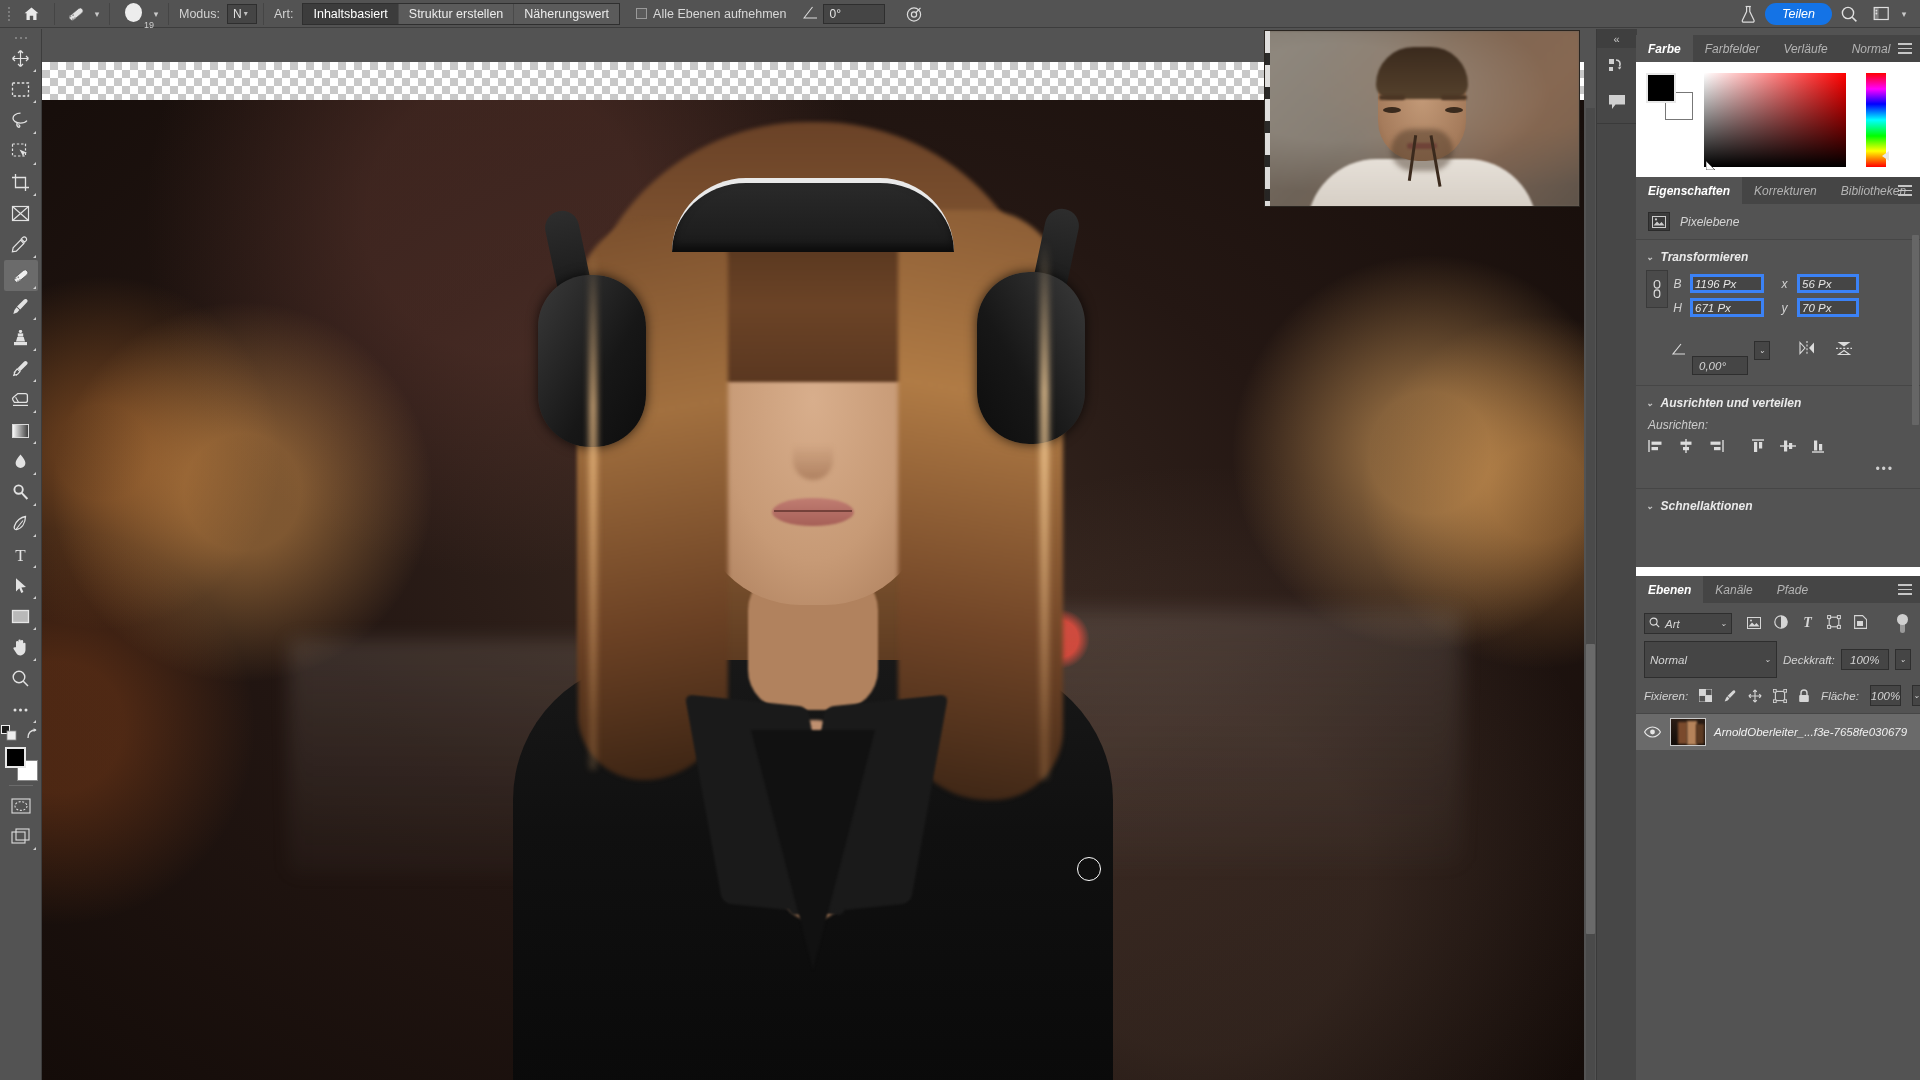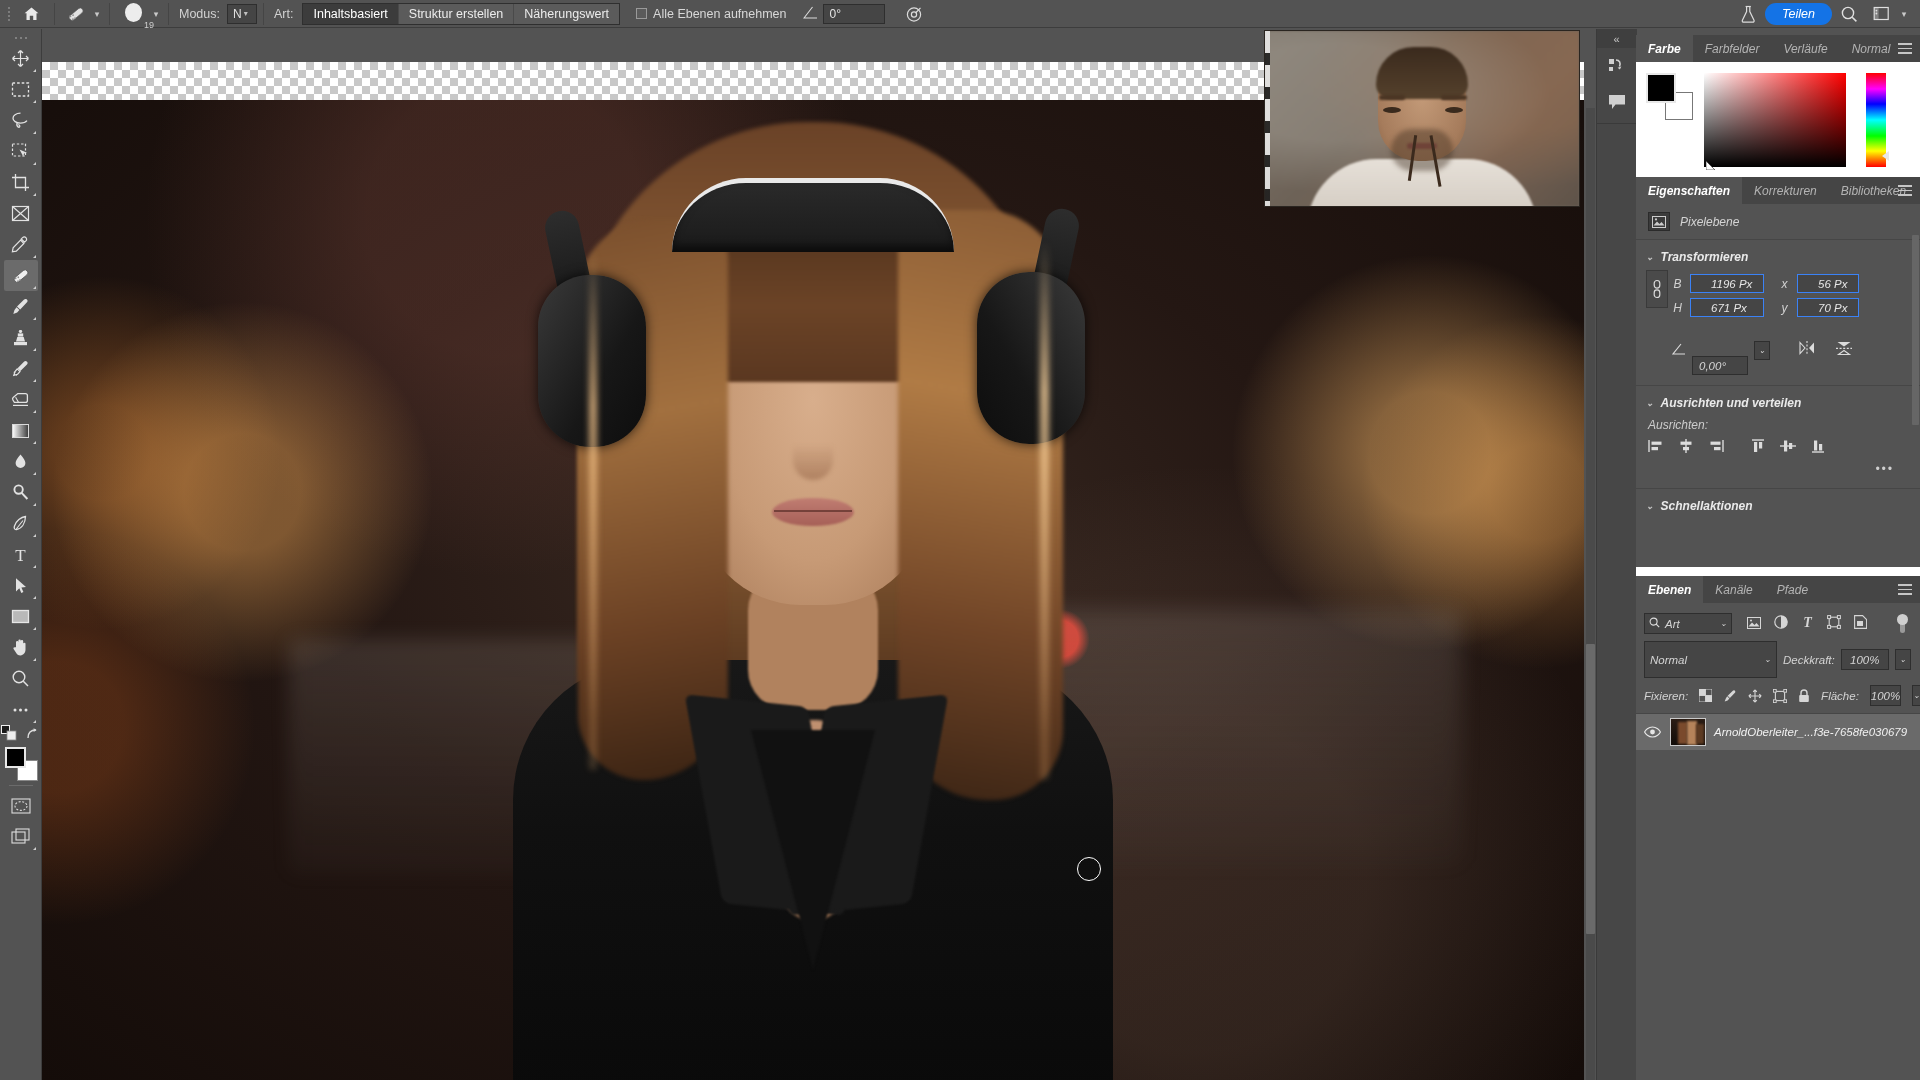--- a/index.html
+++ b/index.html
@@ -251,22 +251,22 @@
   .prop-thumb { width:22px; height:19px; background:#3b3b3b; border:1px solid #2b2b2b;
      display:flex; align-items:center; justify-content:center; }
   .sect { padding:6px 0 4px 0; border-top:1px solid #464646; }
   .sect-title { display:flex; align-items:center; gap:7px; padding:4px 10px; font-size:12px;
      font-weight:bold; color:#eaeaea; }
   .chev { font-size:9px; color:#c5c5c5; }
   .tf-row { display:flex; align-items:center; padding:0 10px; gap:6px; margin-top:4px; }
   .link-btn { width:22px; height:38px; background:#4a4a4a; border:1px solid #3a3a3a;
      display:flex;align-items:center;justify-content:center; margin-right:3px;}
   .fld-lbl { width:13px; text-align:center; font-size:12px; color:#d2d2d2; }
-  .fld { width:62px; height:19px; background:#454545; border:1px solid #3b82f6;
-     display:flex; align-items:center; padding-left:20px; font-size:11.5px; color:#e6e6e6; }
+  .fld { width:62px; height:19px; background:#454545; border:3px solid #3b82f6;
+     display:flex; align-items:center; padding-left:2px; font-size:11.5px; color:#e6e6e6; }
   .fld.w { width:74px; }
   .ang-row { display:flex; align-items:center; gap:6px; padding:8px 10px 6px 10px; }
   .ang-fld { width:56px; height:19px; background:#454545; border:1px solid #2e2e2e;
      display:flex; align-items:center; padding-left:6px; font-size:11.5px;margin-top:31px;}
   .ang-drop { width:16px;height:19px;background:#454545;border:1px solid #2e2e2e;
      display:flex;align-items:center;justify-content:center;font-size:8px;}
   .align-lbl { padding:4px 12px 2px; font-size:12px; color:#cdcdcd; }
   .align-row { display:flex; align-items:center; padding:4px 12px 6px; gap:14px; }
   .ag { display:flex; gap:14px; }
   .ai { width:16px; height:16px; display:flex;align-items:center;justify-content:center; }

